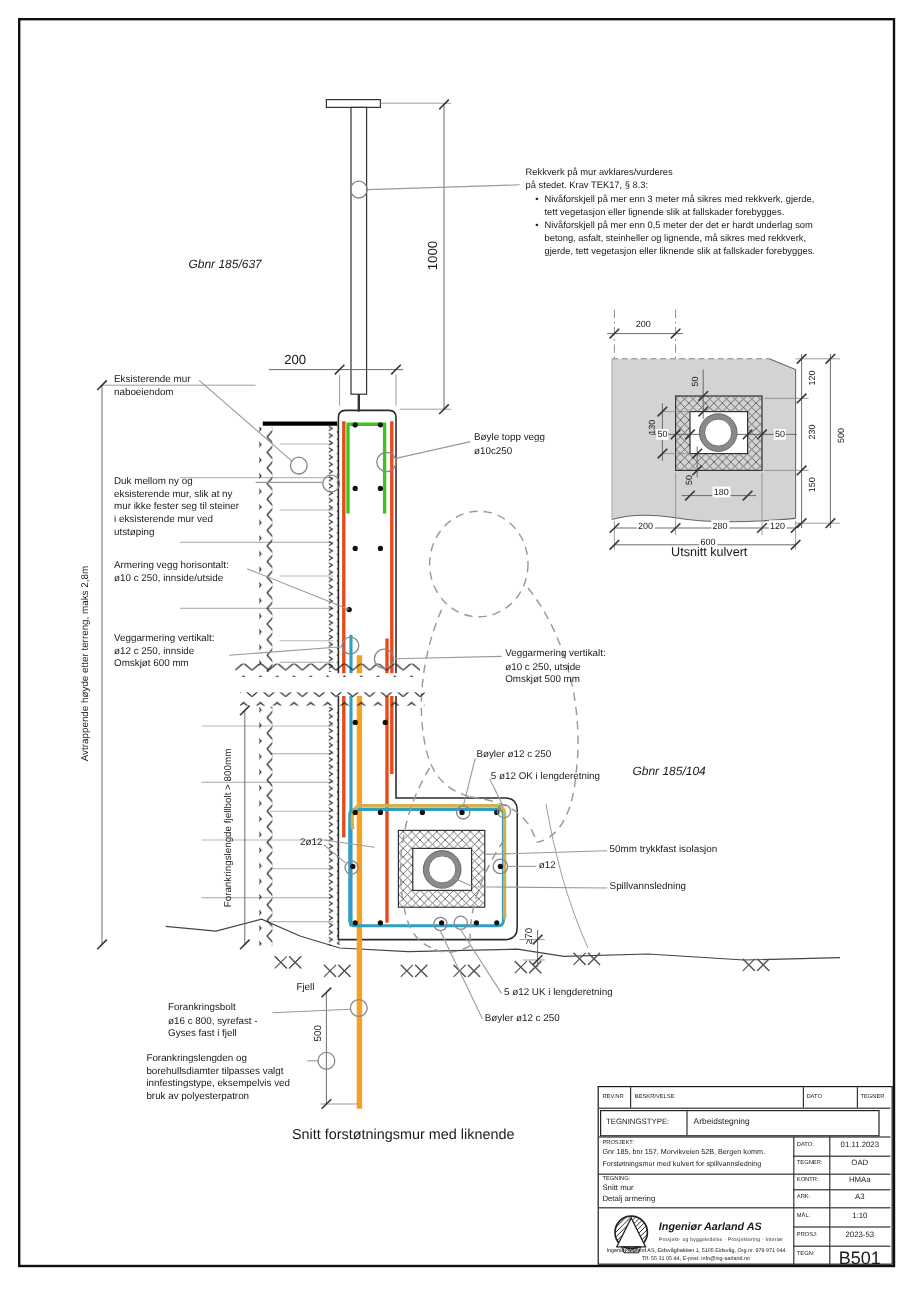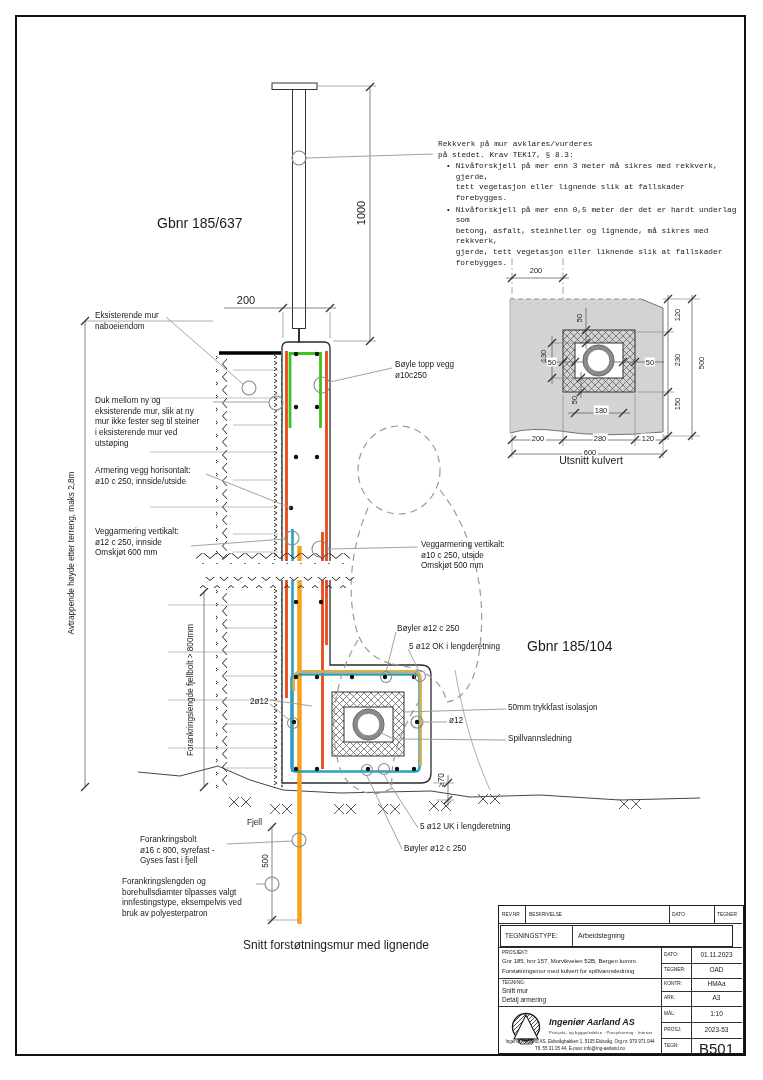--- a/index.html
+++ b/index.html
@@ -5,24 +5,24 @@
   html,body{margin:0;padding:0;background:#fff;}
   #stage{position:relative;width:763px;height:1080px;background:#fff;overflow:hidden;
          font-family:"Liberation Sans",sans-serif;color:#1a1a1a;}
   #pageborder{position:absolute;left:15px;top:15px;width:731px;height:1041px;
               box-sizing:border-box;border:2.5px solid #111;}
   svg.linework{position:absolute;left:0;top:0;}
   .lbl{position:absolute;font-size:8.2px;line-height:1.3;white-space:pre-line;}
   .clbl{position:absolute;transform:translate(-50%,-50%);white-space:nowrap;font-size:8.2px;}
   .vlbl{position:absolute;transform:translate(-50%,-50%) rotate(-90deg);white-space:nowrap;font-size:8.2px;}
   .big{font-size:11px;}
-  .gbnr{font-size:14px;}
+  .gbnr{font-size:10px;font-style:italic;}
   .dimbg{background:#fff;padding:0 1px;}
   .ddim{font-size:7.5px;}
-  .note{position:absolute;left:438px;top:139px;width:302px;font-size:7.8px;line-height:1.36;font-family:Liberation Mono, monospace;}
+  .note{position:absolute;left:438px;top:139px;width:302px;font-size:7.8px;line-height:1.36;}
   .note .brow{display:flex;gap:5px;margin-top:1px;padding-left:8px;}
   .maintitle{position:absolute;transform:translate(-50%,-50%);white-space:nowrap;font-size:12px;}
   .caption{font-size:10.5px;}
   
   #tblock{position:absolute;left:498px;top:905px;width:245.5px;height:148.5px;
           box-sizing:border-box;border:1.5px solid #1a1a1a;background:#fff;font-size:6.5px;}
   #tblock *{box-sizing:border-box;}
   .tb{position:absolute;}
   .tb-line{position:absolute;background:#333;}
   .tb-small{font-size:4.8px;color:#222;}
@@ -382,21 +382,21 @@
   <div class="clbl ddim dimbg" style="left:648px;top:438px;">120</div>
   <div class="clbl ddim dimbg" style="left:590px;top:452px;">600</div>
   <div class="vlbl ddim" style="left:579px;top:318px;">50</div>
   <div class="vlbl ddim" style="left:543px;top:356px;">130</div>
   <div class="clbl ddim dimbg" style="left:552px;top:362px;">50</div>
   <div class="clbl ddim dimbg" style="left:650px;top:362px;">50</div>
   <div class="vlbl ddim" style="left:574px;top:400px;">50</div>
   <div class="clbl ddim dimbg" style="left:601px;top:410px;">180</div>
   <div class="clbl caption" style="left:591px;top:460px;">Utsnitt kulvert</div>
 
-  <div class="maintitle" style="left:336px;top:945px;">Snitt forstøtningsmur med lignende</div>
+  <div class="maintitle" style="left:336px;top:945px;">Snitt forstøtningsmur med liknende</div>
 
   <div id="tblock">
 
     <div class="tb tb-small" style="left:3px;top:6px;">REV.NR</div>
     <div class="tb tb-small" style="left:30px;top:6px;">BESKRIVELSE</div>
     <div class="tb tb-small" style="left:173px;top:6px;">DATO</div>
     <div class="tb tb-small" style="left:218px;top:6px;">TEGNER</div>
     <div class="tb-line" style="left:0;top:17px;width:243px;height:1px;"></div>
     <div class="tb-line" style="left:26px;top:0;width:1px;height:17px;"></div>
     <div class="tb-line" style="left:170px;top:0;width:1px;height:17px;"></div>

